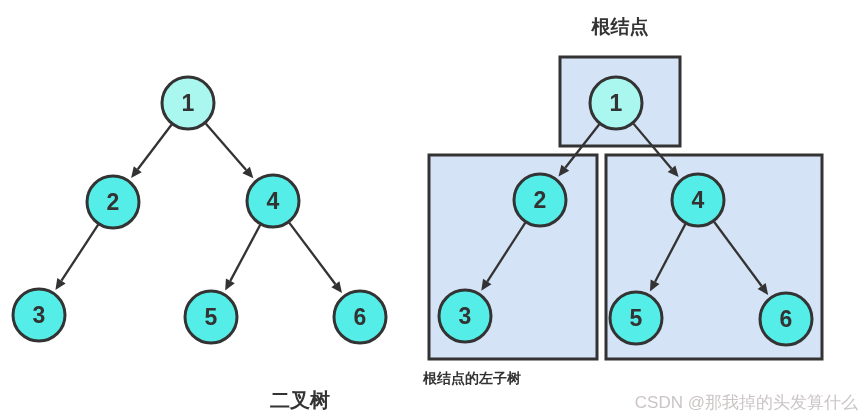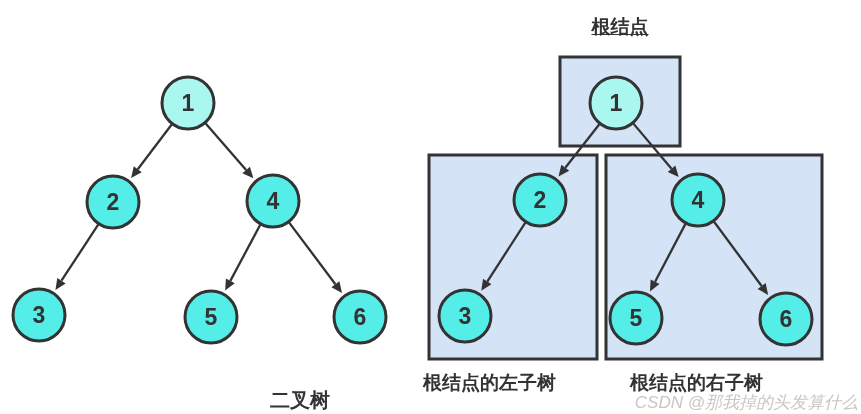--- a/index.html
+++ b/index.html
@@ -10,32 +10,31 @@
     font-family:"Liberation Sans","DejaVu Sans",sans-serif;
     overflow:hidden;
   }
   #diagram-svg{position:absolute;left:0;top:0;}
   .lbl{
     position:absolute;
     font-weight:bold;
     color:#333333;
     white-space:nowrap;
   }
-  #root-label{left:560px;top:14px;width:120px;text-align:center;font-size:19px;text-decoration:underline;}
+  #root-label{left:560px;top:14px;width:120px;text-align:center;font-size:19px;}
   #left-caption{left:90px;top:387px;width:240px;text-align:right;font-size:20px;}
-  #left-subtree-label{left:423px;top:370px;font-size:19px;}
+  #left-subtree-label{left:423px;top:370px;font-size:14px;}
   #right-subtree-label{left:630px;top:370px;font-size:19px;}
   #watermark{
     position:absolute;
     right:3px;top:391px;
     font-size:17px;
     font-weight:normal;
     color:#cbc5c5;
     white-space:nowrap;
-    font-style:italic;
   }
 </style>
 </head>
 <body>
 
 <div id="stage">
   <svg id="diagram-svg" width="861" height="414" viewBox="0 0 861 414">
       <line x1="171.69584242412253" y1="124.52148800015829" x2="137.75816520781396" y2="169.31922192568558" stroke="#333333" stroke-width="2.3"></line>
       <polygon points="131.11573063986387,178.0872355553797 133.77270446704392,166.29993348570827 141.743625948584,172.3385103656629" fill="#333333"></polygon>
       <line x1="205.6910469334296" y1="123.39673646442469" x2="246.13581761960694" y2="170.02717796142917" stroke="#333333" stroke-width="2.3"></line>
@@ -84,16 +83,15 @@
       <circle cx="786" cy="319" r="26" fill="#54ede7" stroke="#333333" stroke-width="3"></circle>
       <text x="786" y="319" text-anchor="middle" dy="0.36em" font-size="23" font-weight="bold" fill="#333333" font-family="&quot;Liberation Sans&quot;,&quot;DejaVu Sans&quot;,sans-serif">6</text>
     </svg>
 
   <div class="lbl" id="root-label">根结点</div>
 
   <div class="lbl" id="left-caption">二叉树</div>
 
   <div class="lbl" id="left-subtree-label">根结点的左子树</div>
 
-  <div class="lbl" id="right-subtree-label">根结点的右子树</div>
 
   <div id="watermark" style="color: rgb(203, 197, 197);">CSDN @那我掉的头发算什么</div>
 </div>
 
 </body></html>

